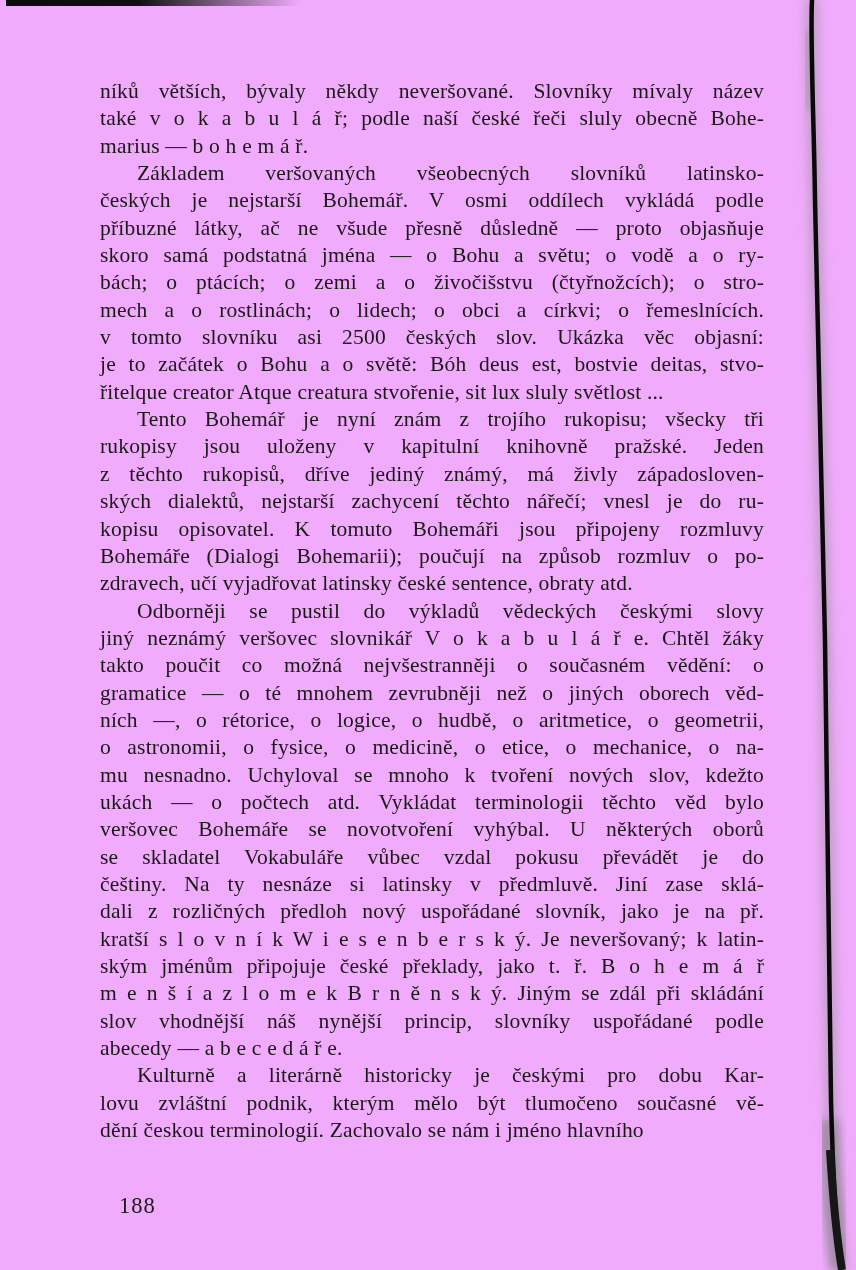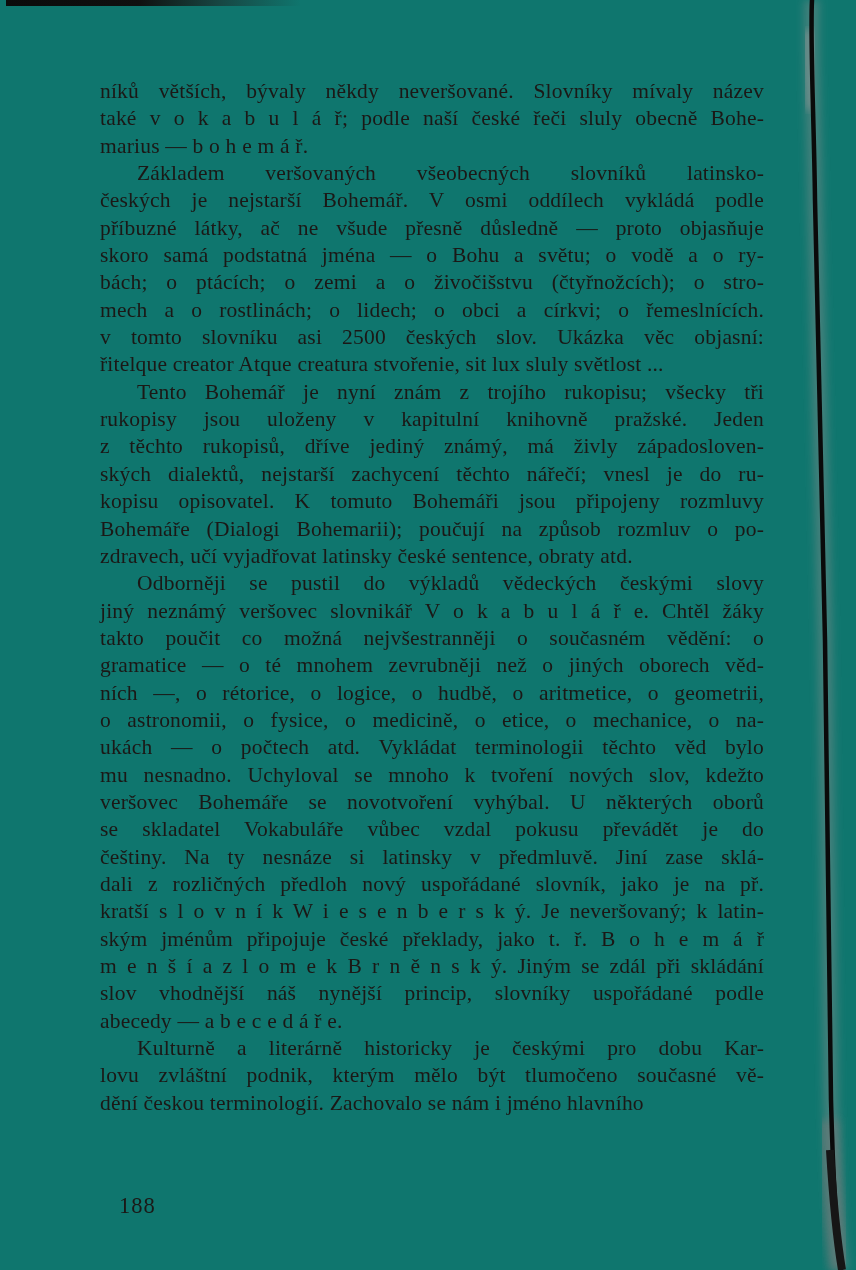--- a/index.html
+++ b/index.html
@@ -4,21 +4,21 @@
 <style>
   html, body {
     margin: 0;
     padding: 0;
     background: #ffffff;
   }
   .page {
     position: relative;
     width: 856px;
     height: 1270px;
-    background: #0f766e;
+    background: #f0abfc;
     overflow: hidden;
     font-family: "Liberation Serif", "DejaVu Serif", serif;
     color: #1b1816;
   }
   
   .text-block {
     position: absolute;
     left: 100px;
     top: 78px;
     width: 664px;
@@ -87,40 +87,41 @@
         <div class="line last">marius — b o h e m á ř.</div>
       </div>
       <div class="para">
         <div class="line indent">Základem veršovaných všeobecných slovníků latinsko-</div>
         <div class="line">českých je nejstarší Bohemář. V osmi oddílech vykládá podle</div>
         <div class="line">příbuzné látky, ač ne všude přesně důsledně — proto objasňuje</div>
         <div class="line">skoro samá podstatná jména — o Bohu a světu; o vodě a o ry-</div>
         <div class="line">bách; o ptácích; o zemi a o živočišstvu (čtyřnožcích); o stro-</div>
         <div class="line">mech a o rostlinách; o lidech; o obci a církvi; o řemeslnících.</div>
         <div class="line">v tomto slovníku asi 2500 českých slov. Ukázka věc objasní:</div>
+        <div class="line">je to začátek o Bohu a o světě: Bóh deus est, bostvie deitas, stvo-</div>
         <div class="line last">řitelque creator Atque creatura stvořenie, sit lux sluly světlost ...</div>
       </div>
       <div class="para">
         <div class="line indent">Tento Bohemář je nyní znám z trojího rukopisu; všecky tři</div>
         <div class="line">rukopisy jsou uloženy v kapitulní knihovně pražské. Jeden</div>
         <div class="line">z těchto rukopisů, dříve jediný známý, má živly západosloven-</div>
         <div class="line">ských dialektů, nejstarší zachycení těchto nářečí; vnesl je do ru-</div>
         <div class="line">kopisu opisovatel. K tomuto Bohemáři jsou připojeny rozmluvy</div>
         <div class="line">Bohemáře (Dialogi Bohemarii); poučují na způsob rozmluv o po-</div>
         <div class="line last">zdravech, učí vyjadřovat latinsky české sentence, obraty atd.</div>
       </div>
       <div class="para">
         <div class="line indent">Odborněji se pustil do výkladů vědeckých českými slovy</div>
         <div class="line">jiný neznámý veršovec slovnikář V o k a b u l á ř e. Chtěl žáky</div>
         <div class="line">takto poučit co možná nejvšestranněji o současném vědění: o</div>
         <div class="line">gramatice — o té mnohem zevrubněji než o jiných oborech věd-</div>
         <div class="line">ních —, o rétorice, o logice, o hudbě, o aritmetice, o geometrii,</div>
         <div class="line">o astronomii, o fysice, o medicině, o etice, o mechanice, o na-</div>
+        <div class="line">mu nesnadno. Uchyloval se mnoho k tvoření nových slov, kdežto</div>
         <div class="line">ukách — o počtech atd. Vykládat terminologii těchto věd bylo</div>
-        <div class="line">mu nesnadno. Uchyloval se mnoho k tvoření nových slov, kdežto</div>
         <div class="line">veršovec Bohemáře se novotvoření vyhýbal. U některých oborů</div>
         <div class="line">se skladatel Vokabuláře vůbec vzdal pokusu převádět je do</div>
         <div class="line">češtiny. Na ty nesnáze si latinsky v předmluvě. Jiní zase sklá-</div>
         <div class="line">dali z rozličných předloh nový uspořádané slovník, jako je na př.</div>
         <div class="line">kratší s l o v n í k W i e s e n b e r s k ý. Je neveršovaný; k latin-</div>
         <div class="line">ským jménům připojuje české překlady, jako t. ř. B o h e m á ř</div>
         <div class="line">m e n š í a z l o m e k B r n ě n s k ý. Jiným se zdál při skládání</div>
         <div class="line">slov vhodnější náš nynější princip, slovníky uspořádané podle</div>
         <div class="line last">abecedy — a b e c e d á ř e.</div>
       </div>

